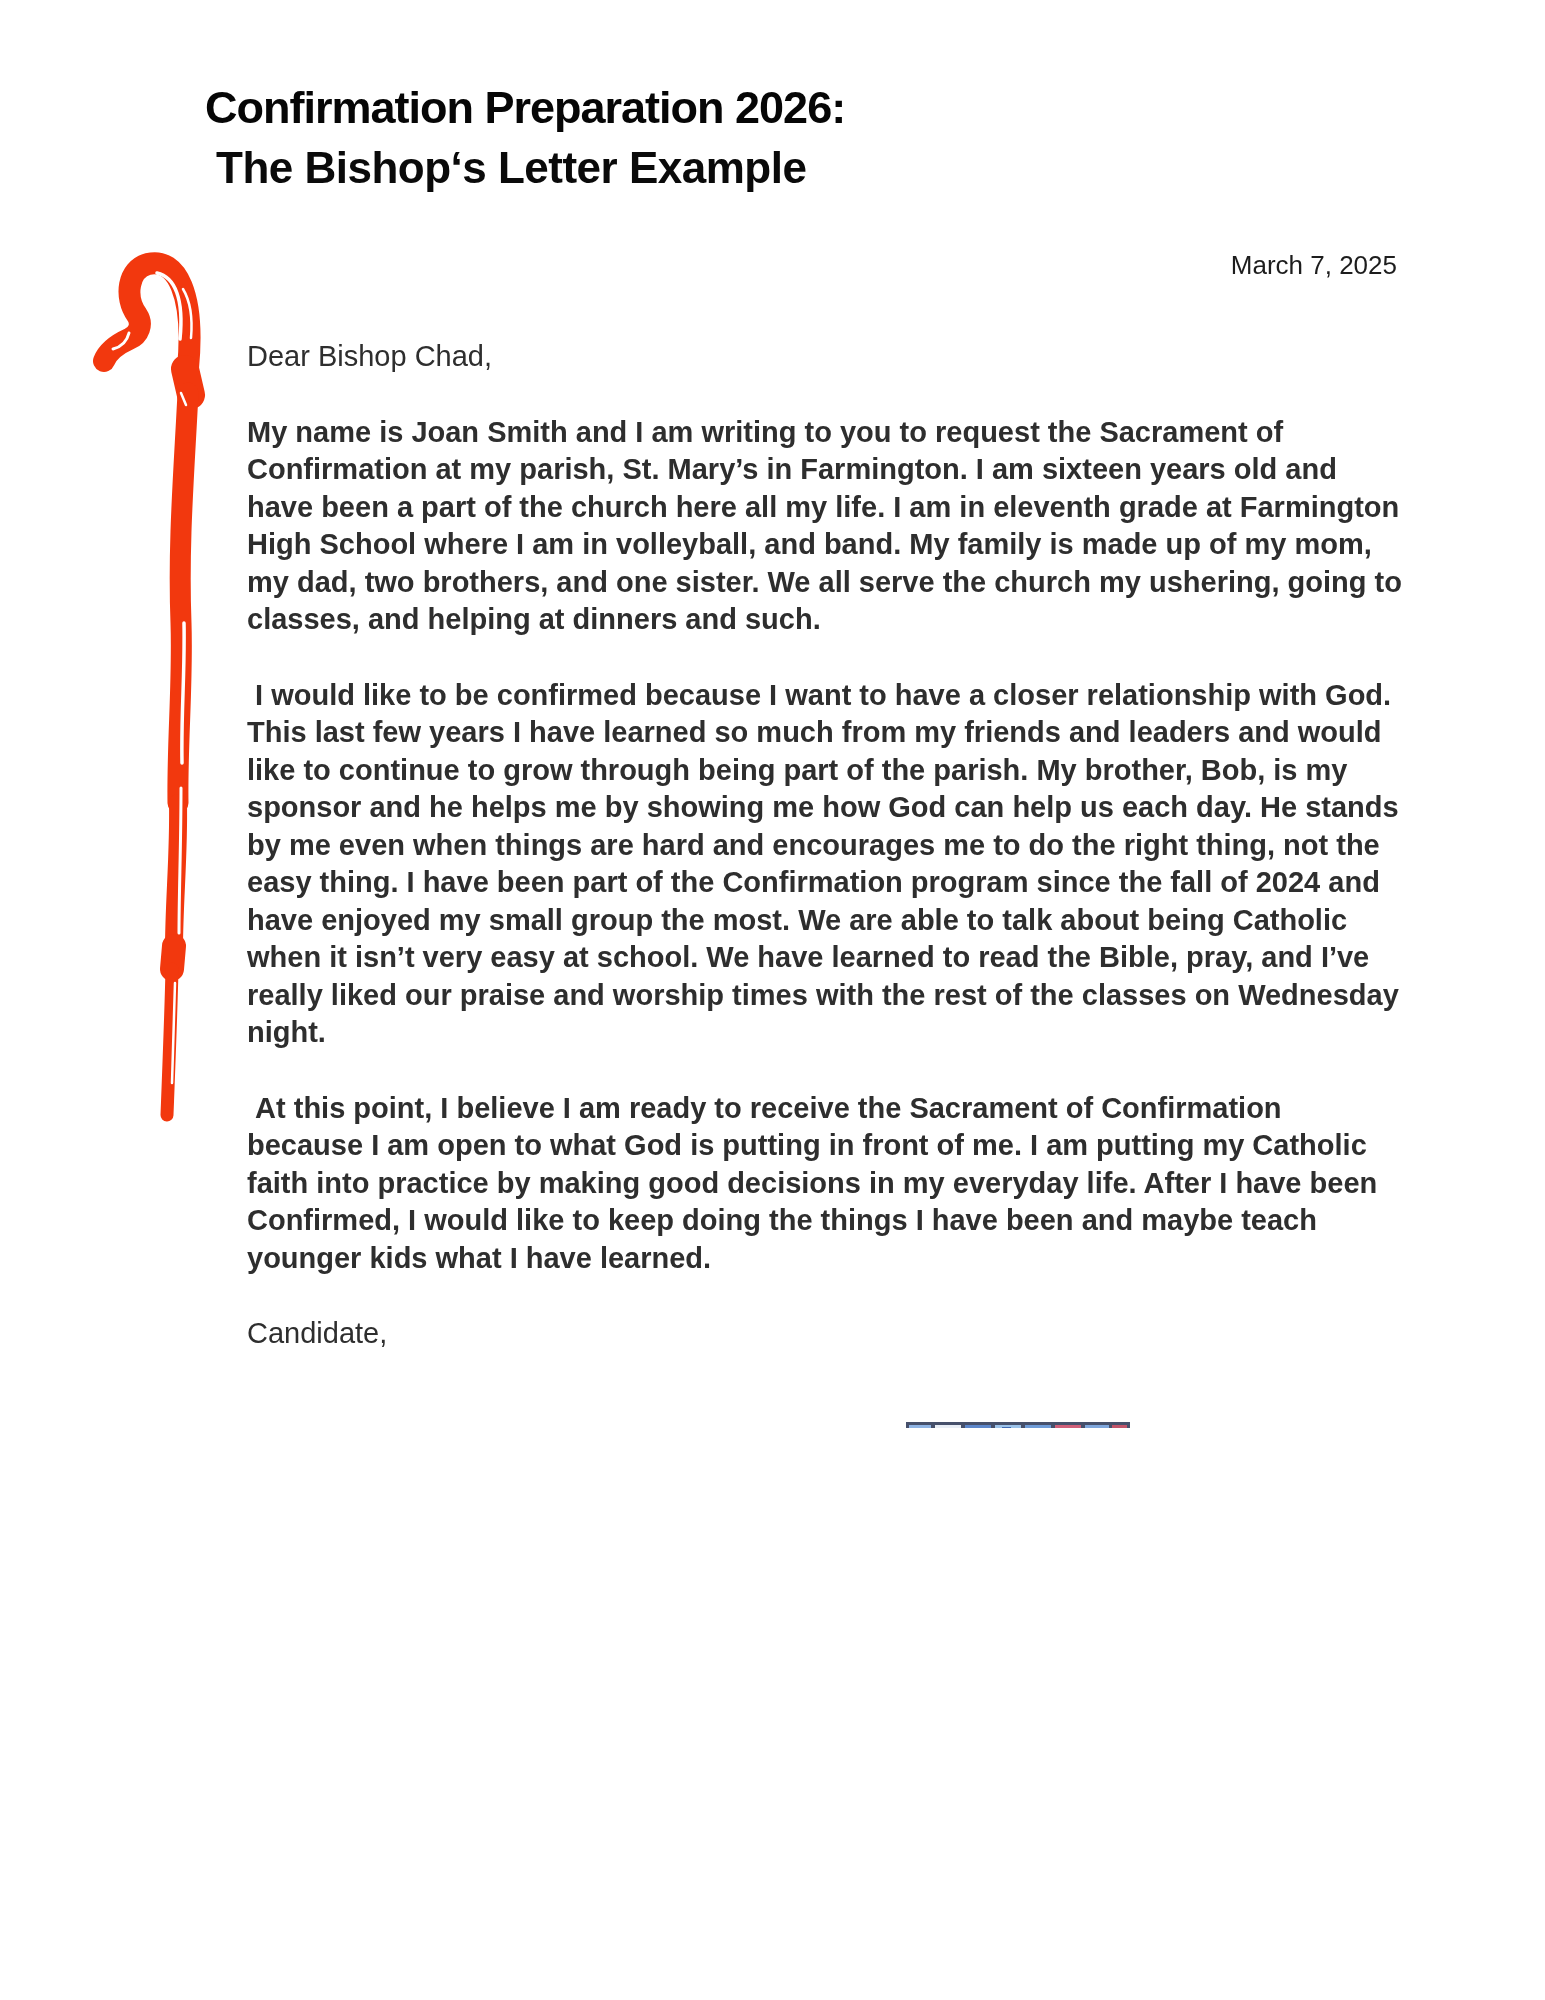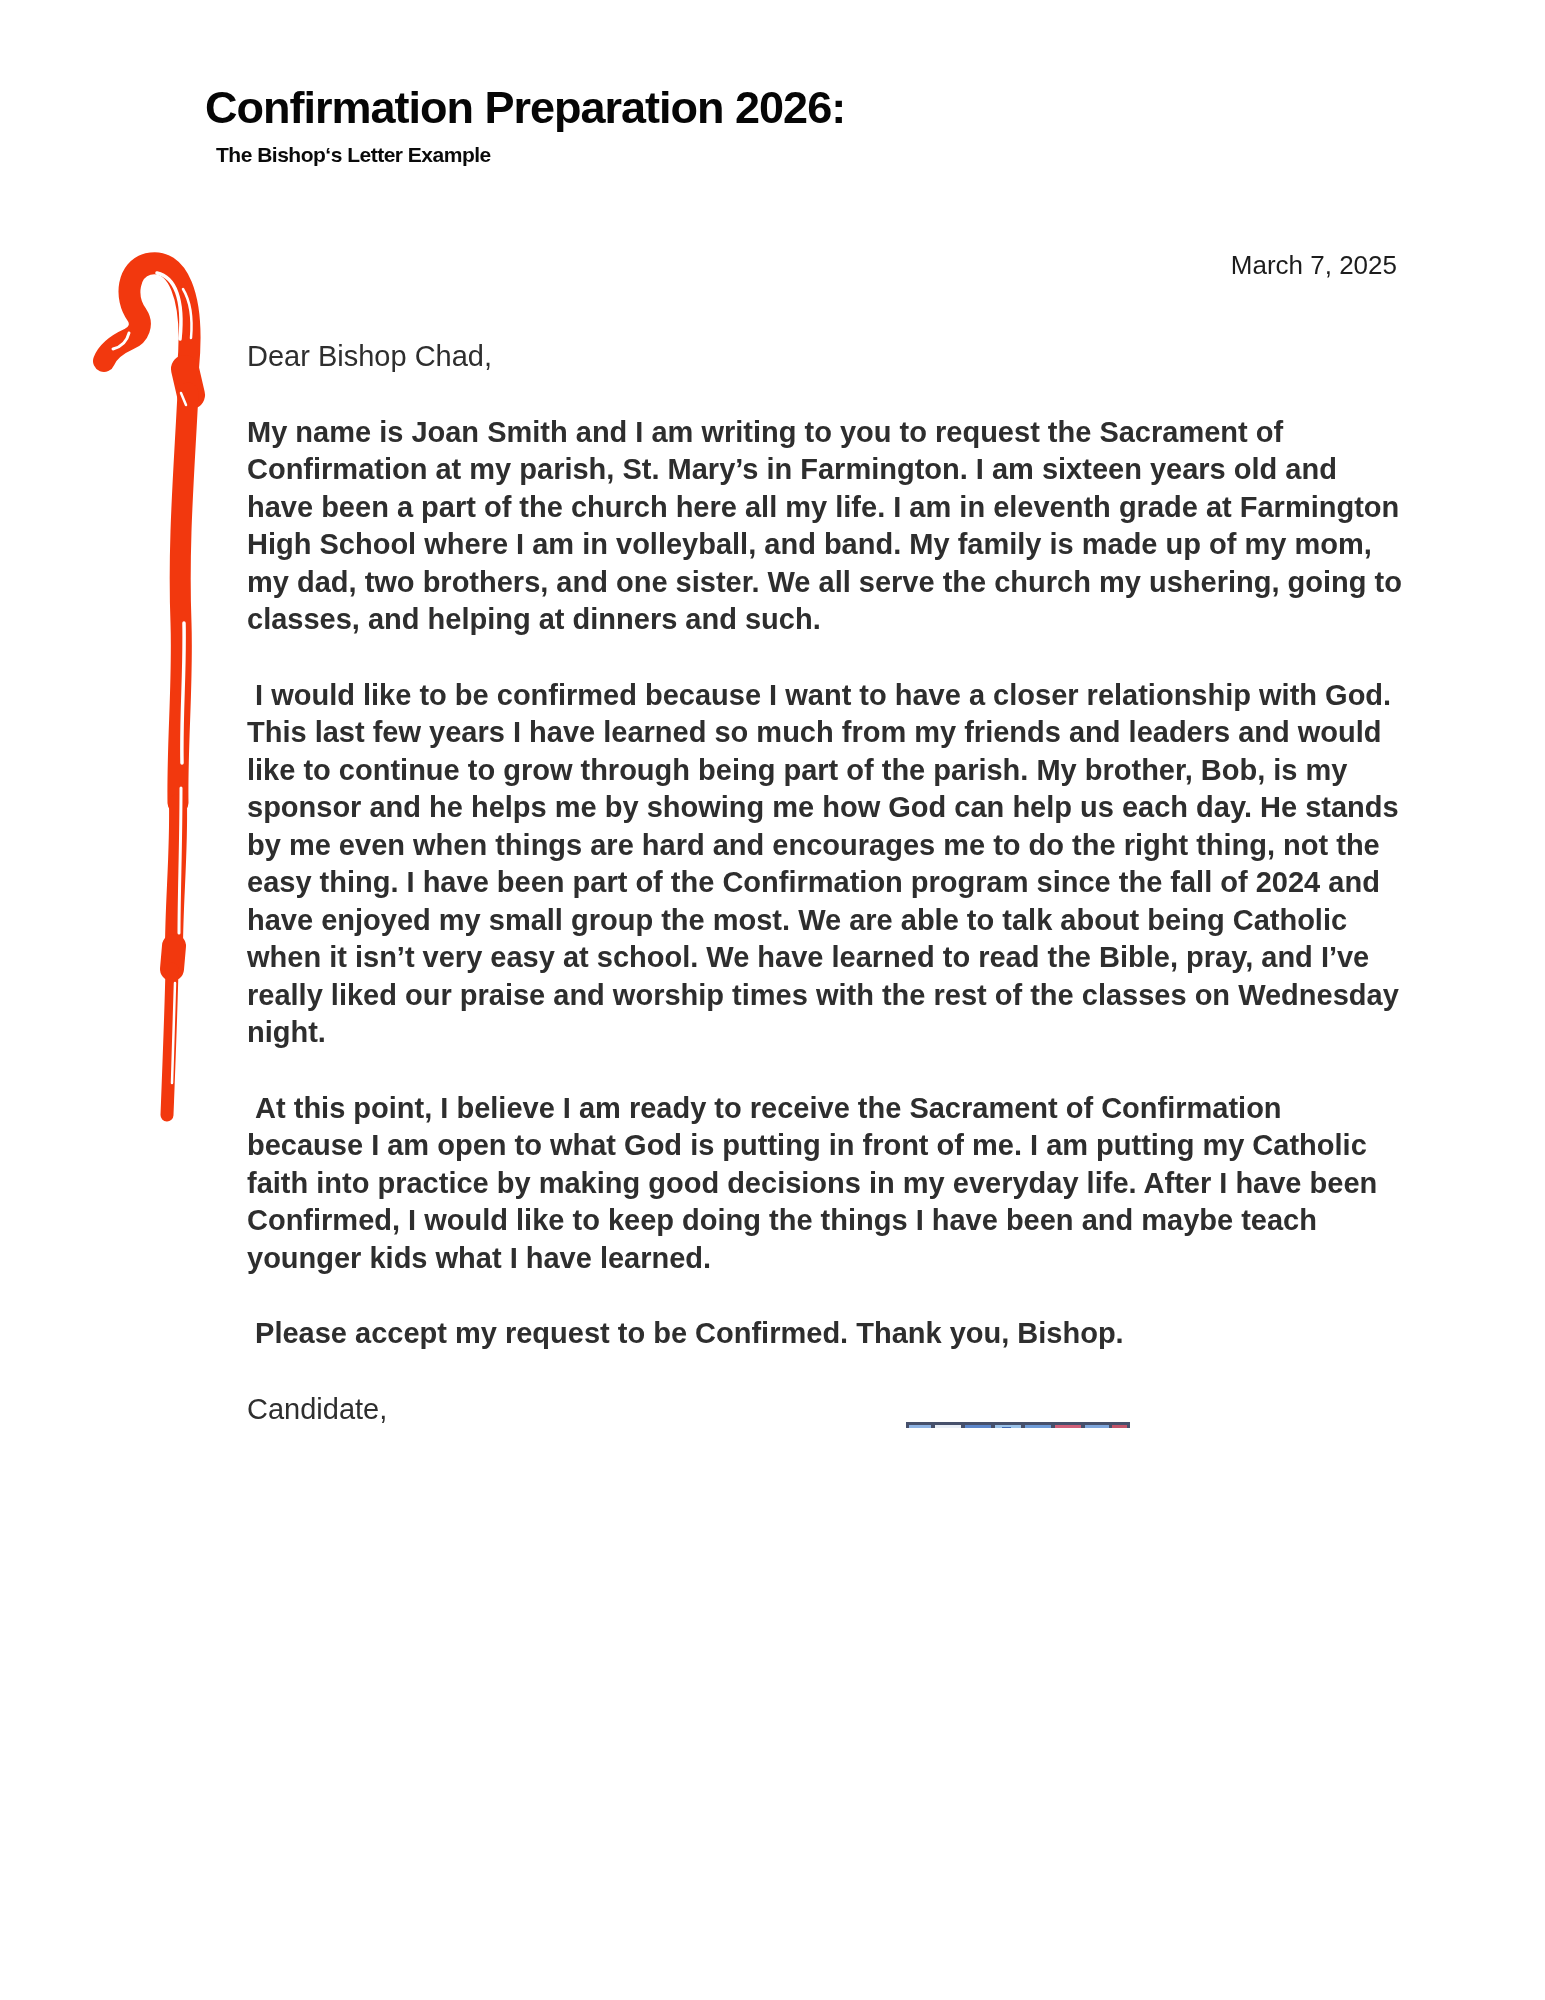--- a/index.html
+++ b/index.html
@@ -11,21 +11,21 @@
     color:#2e2e2e;
     overflow:hidden;
   }
   .title{
     position:absolute;left:205px;top:82px;
     font-size:45px;font-weight:700;color:#060606;
     letter-spacing:-1px;white-space:nowrap;
   }
   .subtitle{
     position:absolute;left:216px;top:143px;
-    font-size:21px;font-weight:700;color:#0a0a0a;
+    font-size:44px;font-weight:700;color:#0a0a0a;
     letter-spacing:-0.5px;white-space:nowrap;
   }
   .date-line{
     position:absolute;left:247px;top:250px;width:1150px;
     text-align:right;font-size:26px;color:#1d1d1d;
   }
   .letter{
     position:absolute;left:247px;top:338px;width:1155px;
     font-size:29px;line-height:37.5px;color:#2e2e2e;
   }
@@ -79,21 +79,20 @@
         <path d="M 96 150 L 101 162" stroke-width="2.5"></path>
       </g>
     </svg>
   </div>
 
   <div class="letter">
     <div class="salutation">Dear Bishop Chad,</div>
     <div class="para">My name is Joan Smith and I am writing to you to request the Sacrament of Confirmation at my parish, St. Mary’s in Farmington. I am sixteen years old and have been a part of the church here all my life. I am in eleventh grade at Farmington High School where I am in volleyball, and band. My family is made up of my mom, my dad, two brothers, and one sister. We all serve the church my ushering, going to classes, and helping at dinners and such.</div>
     <div class="para"> I would like to be confirmed because I want to have a closer relationship with God. This last few years I have learned so much from my friends and leaders and would like to continue to grow through being part of the parish. My brother, Bob, is my sponsor and he helps me by showing me how God can help us each day. He stands by me even when things are hard and encourages me to do the right thing, not the easy thing. I have been part of the Confirmation program since the fall of 2024 and have enjoyed my small group the most. We are able to talk about being Catholic when it isn’t very easy at school. We have learned to read the Bible, pray, and I’ve really liked our praise and worship times with the rest of the classes on Wednesday night.</div>
     <div class="para"> At this point, I believe I am ready to receive the Sacrament of Confirmation because I am open to what God is putting in front of me. I am putting my Catholic faith into practice by making good decisions in my everyday life. After I have been Confirmed, I would like to keep doing the things I have been and maybe teach younger kids what I have learned.</div>
-    <div class="para"> Please accept my request to be Confirmed. Thank you, Bishop.</div>
     <div class="closing">Candidate,</div>
     <div class="signature">
       <div>Confirmation Candidate</div>
       <div>Church of St. March</div>
       <div>Confirmed, MN</div>
     </div>
   </div>
 
   <div class="photo-wrap">
     <svg width="224" height="356" viewBox="0 0 224 356" xmlns="http://www.w3.org/2000/svg">

